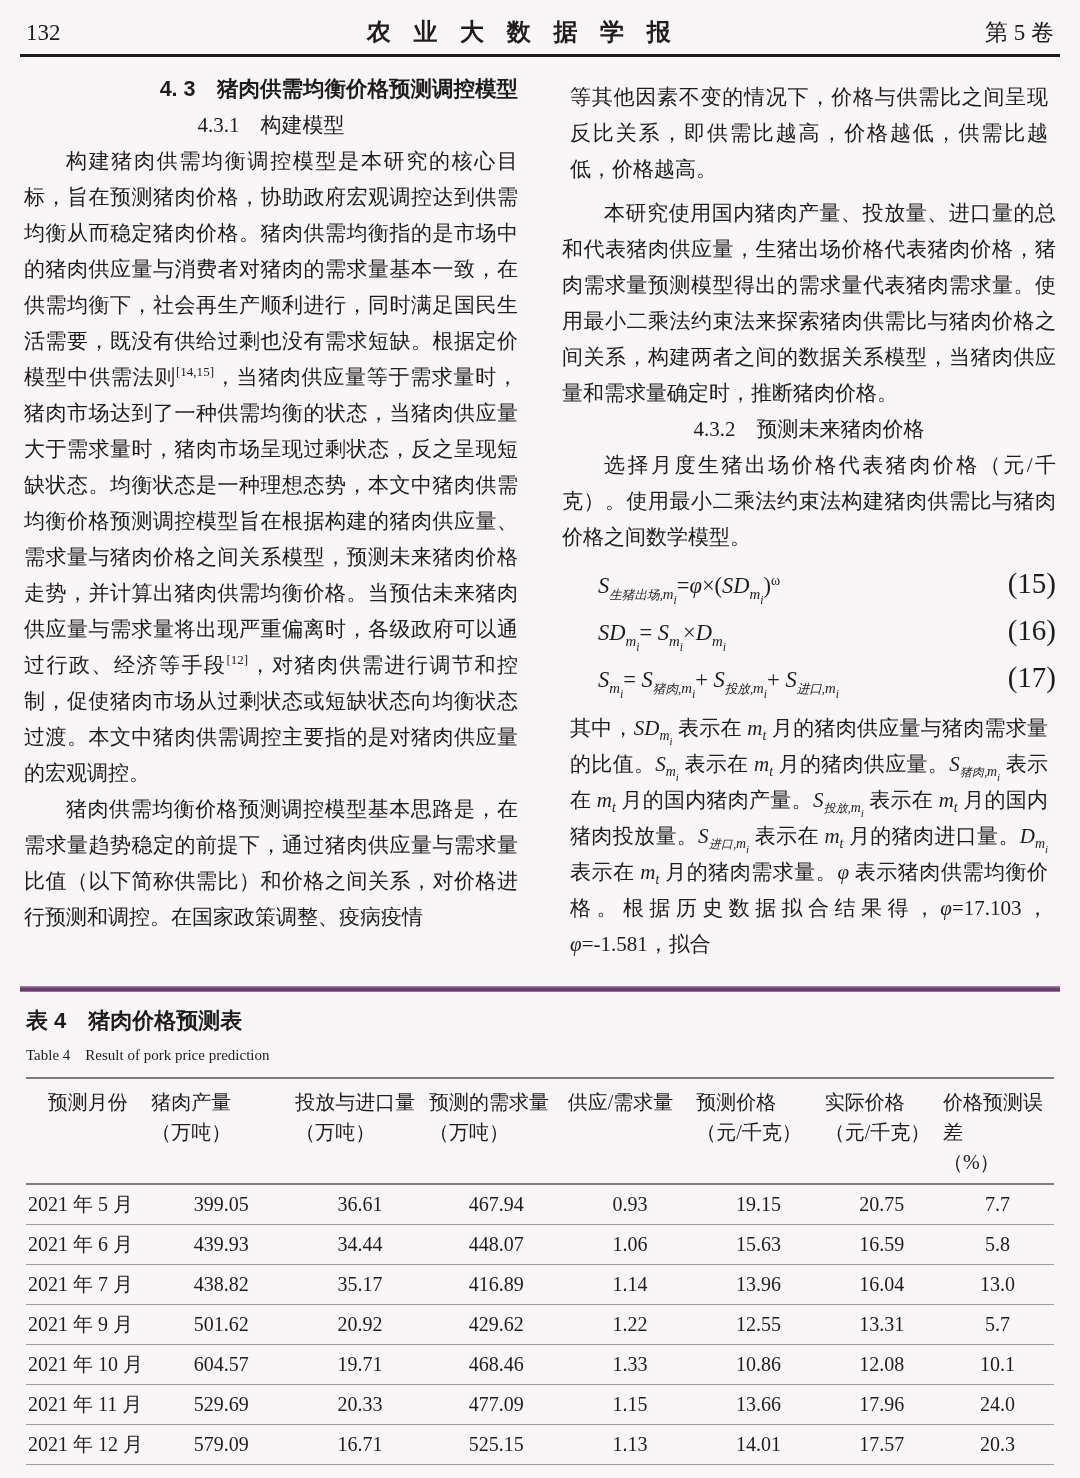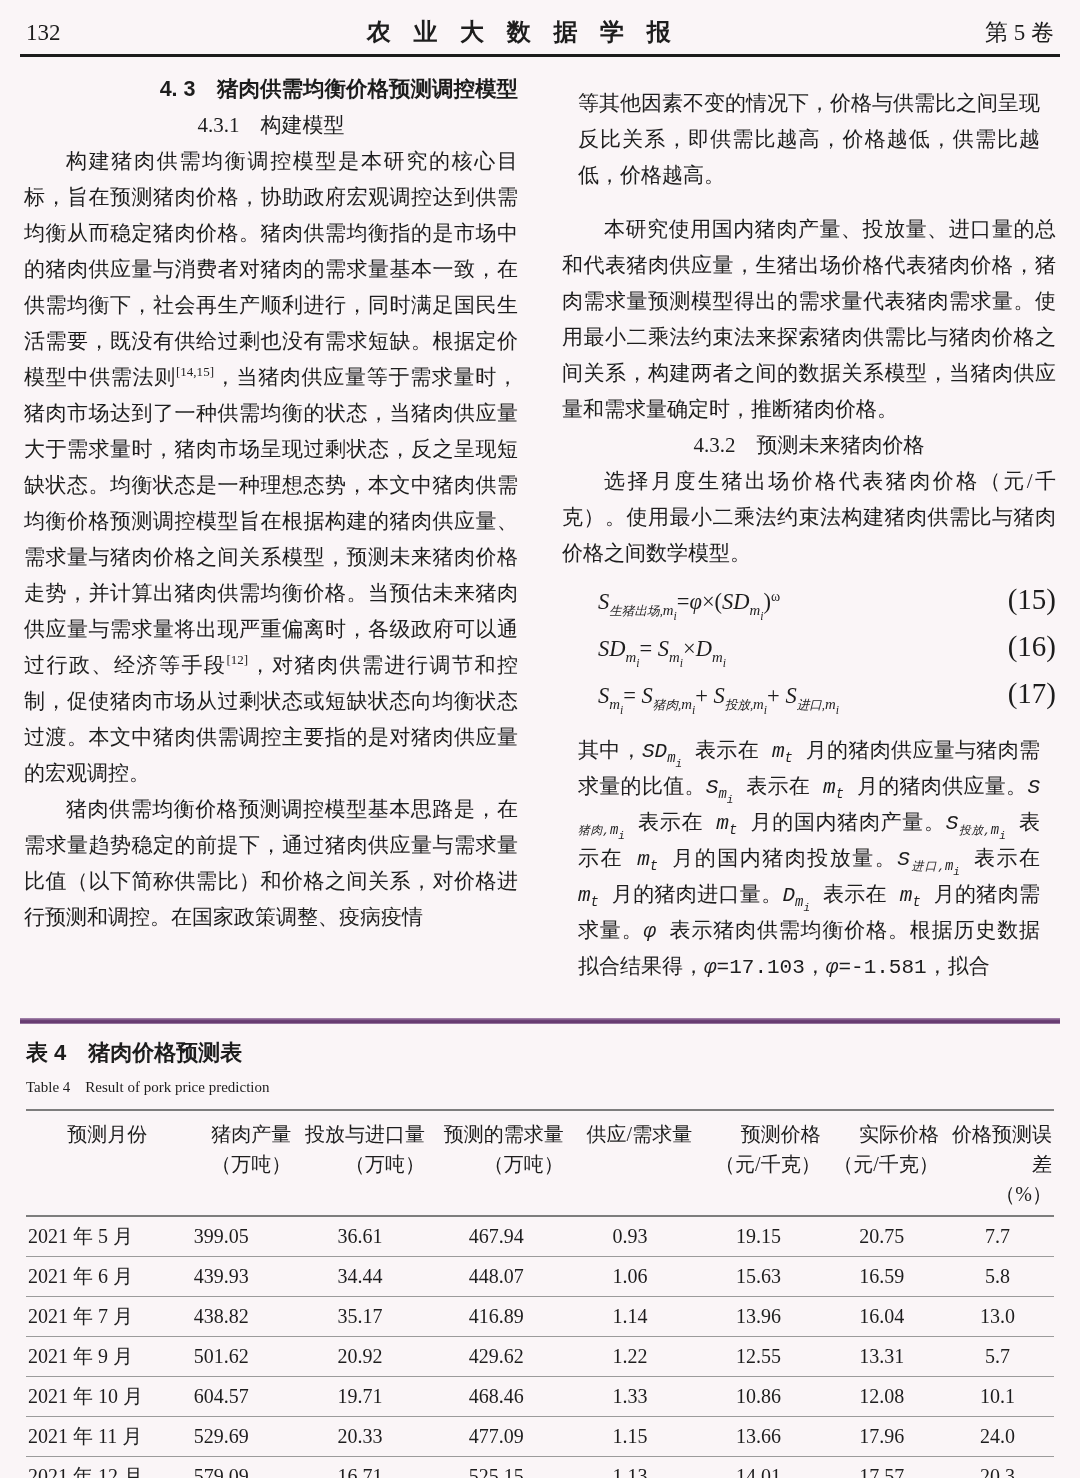--- a/index.html
+++ b/index.html
@@ -35,21 +35,21 @@
     text-align:justify;
   }
   .col { flex:1; min-width:0; }
   .section-heading {
     font-family:"Liberation Sans","DejaVu Sans",sans-serif;
     font-weight:bold; font-size:21.5px;
     text-align:right;
   }
   .sub-heading { font-weight:normal; text-align:center; }
   .para { text-indent:2em; margin:0; }
-  .para-cont { text-indent:0; margin:16px;font-family:Liberation Mono, monospace; }
+  .para-cont { text-indent:0; margin:8px; }
 
   
   .seg-t   { font-style:normal; }
   .seg-i   { font-style:italic; }
   .seg-sup { vertical-align:super; font-size:0.62em; line-height:0; }
   .seg-sub { vertical-align:sub; font-size:0.66em; font-style:italic; line-height:0; }
   .seg-subz{ vertical-align:sub; font-size:0.56em; font-style:italic; line-height:0; }
   .seg-subsub{ vertical-align:sub; font-size:0.52em; font-style:italic; line-height:0; position:relative; top:0.45em; }
 
   
@@ -72,24 +72,24 @@
   }
   .table-caption-en { font-size:15px; padding:10px 26px 12px 26px; }
 
   table.pork-table {
     width:calc(100% - 52px); margin:0 26px;
     border-collapse:collapse;
     font-size:20px;
   }
   .pork-table thead tr { border-top:2px solid #7d7d7d; border-bottom:2px solid #7d7d7d; }
   .pork-table th {
-    font-weight:normal; text-align:right; vertical-align:top;
+    font-weight:normal; text-align:left; vertical-align:top;
     padding:8px 2px 6px 2px; line-height:30px;
   }
-  .pork-table th:first-child { text-align:right; padding-left:2px; }
+  .pork-table th:first-child { text-align:center; padding-left:2px; }
   .pork-table td {
     text-align:center; padding:6px 2px;
     border-bottom:1.6px solid #9b9b9b;
     height:34px;
   }
   .pork-table td.cell-month { text-align:left; padding-left:2px; }
 </style>
 </head>
 <body>
 

